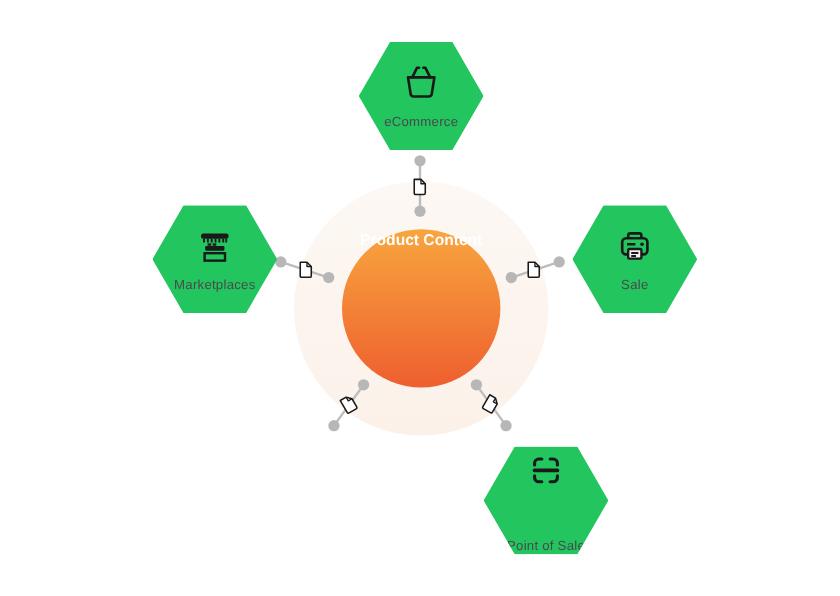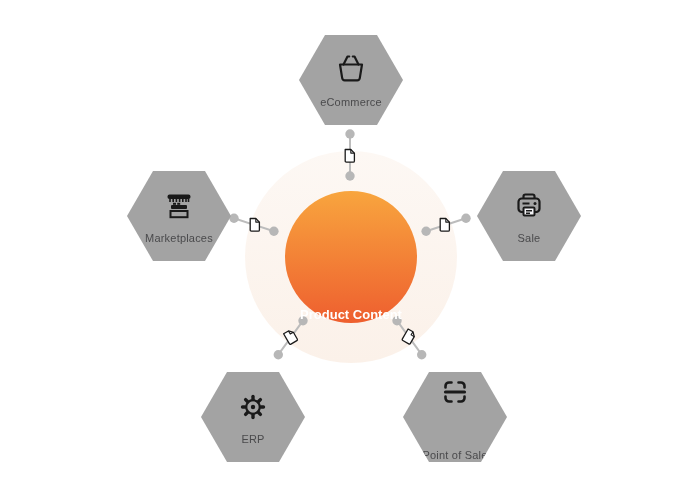--- a/index.html
+++ b/index.html
@@ -12,28 +12,28 @@
     background:linear-gradient(180deg,#fdf8f4 0%,#fbf1e9 100%);
   }
   .spokes{position:absolute;left:0;top:0;width:700px;height:497px;}
   .spoke-line{stroke:#bcbcbc;stroke-width:2;}
   .dot{fill:#b7b7b7;}
   .doc-body{fill:#ffffff;stroke:#1a1a1a;stroke-width:1.3;stroke-linejoin:round;}
   .doc-fold{fill:none;stroke:#1a1a1a;stroke-width:1.1;stroke-linejoin:round;}
   .hub{
     position:absolute;left:285px;top:191px;width:132px;height:132px;border-radius:50%;
     background:linear-gradient(180deg,#f8a53e 0%,#ee5f2f 100%);
-    display:flex;align-items:flex-end;justify-content:center;
+    display:flex;align-items:flex-start;justify-content:center;
   }
   .hub-text{
     color:#ffffff;font-weight:bold;font-size:13px;line-height:17px;text-align:center;
   }
   .hub-text span{display:block;}
   .hex{
-    position:absolute;width:104px;height:90px;background:#a3a3a3;
+    position:absolute;width:104px;height:90px;background:#22c55e;
     clip-path:polygon(0% 50%, 25% 0%, 75% 0%, 100% 50%, 75% 100%, 25% 100%);
     display:flex;flex-direction:column;align-items:center;justify-content:center;
   }
   .node-icon{width:36px;height:36px;display:block;}
   .node-icon .st{fill:none;stroke:#1a1a1a;stroke-width:2.2;stroke-linejoin:round;}
   .node-icon .st-round{fill:none;stroke:#1a1a1a;stroke-width:2.2;stroke-linejoin:round;stroke-linecap:round;}
   .node-icon .fillb{fill:#1a1a1a;stroke:none;}
   .node-label{
     margin-top:8px;font-size:11px;color:#4a4a4c;letter-spacing:.2px;white-space:nowrap;
   }
@@ -129,37 +129,20 @@
     <svg class="node-icon" viewBox="0 0 36 36">
       <path d="M8.5 13.5 V12 A3.5 3.5 0 0 1 12 8.5 H14.5" fill="none" stroke="#1a1a1a" stroke-width="2.6" stroke-linecap="round"></path>
       <path d="M21.5 8.5 H24 A3.5 3.5 0 0 1 27.5 12 V13.5" fill="none" stroke="#1a1a1a" stroke-width="2.6" stroke-linecap="round"></path>
       <path d="M27.5 22.5 V24 A3.5 3.5 0 0 1 24 27.5 H21.5" fill="none" stroke="#1a1a1a" stroke-width="2.6" stroke-linecap="round"></path>
       <path d="M14.5 27.5 H12 A3.5 3.5 0 0 1 8.5 24 V22.5" fill="none" stroke="#1a1a1a" stroke-width="2.6" stroke-linecap="round"></path>
       <path d="M8.5 18 H27.5" stroke="#1a1a1a" stroke-width="3.2" stroke-linecap="round" fill="none"></path>
     </svg>
     <span class="node-label">Point of Sale</span>
   </div>
 
-  <div class="hex" style="left:201px;top:372px;">
-    <svg class="node-icon" viewBox="0 0 36 36">
-      <g stroke="#1a1a1a" stroke-width="3.4" stroke-linecap="round">
-        <line x1="25.5" y1="18" x2="28.5" y2="18"></line>
-        <line x1="23.3" y1="23.3" x2="25.4" y2="25.4"></line>
-        <line x1="18" y1="25.5" x2="18" y2="28.5"></line>
-        <line x1="12.7" y1="23.3" x2="10.6" y2="25.4"></line>
-        <line x1="10.5" y1="18" x2="7.5" y2="18"></line>
-        <line x1="12.7" y1="12.7" x2="10.6" y2="10.6"></line>
-        <line x1="18" y1="10.5" x2="18" y2="7.5"></line>
-        <line x1="23.3" y1="12.7" x2="25.4" y2="10.6"></line>
-      </g>
-      <circle class="st" cx="18" cy="18" r="6.8"></circle>
-      <circle class="fillb" cx="18" cy="18" r="2.2"></circle>
-    </svg>
-    <span class="node-label">ERP</span>
-  </div>
 
   <div class="hex" style="left:127px;top:171px;">
     <svg class="node-icon" viewBox="0 0 36 36">
       <rect class="fillb" x="6.5" y="6.5" width="23" height="4.5" rx="2"></rect>
       <path d="M9 11 v3 M12.2 11 v3 M15.4 11 v3 M18.6 11 v3 M21.8 11 v3 M25 11 v3 M27.5 11 v3" stroke="#1a1a1a" stroke-width="1.6" fill="none"></path>
       <rect class="fillb" x="12" y="14.8" width="3" height="2"></rect>
       <rect class="fillb" x="16.2" y="14.8" width="3" height="2"></rect>
       <rect class="fillb" x="10" y="17" width="16" height="4" rx="1"></rect>
       <rect x="9.5" y="23" width="17" height="6.2" fill="none" stroke="#1a1a1a" stroke-width="2"></rect>
     </svg>

